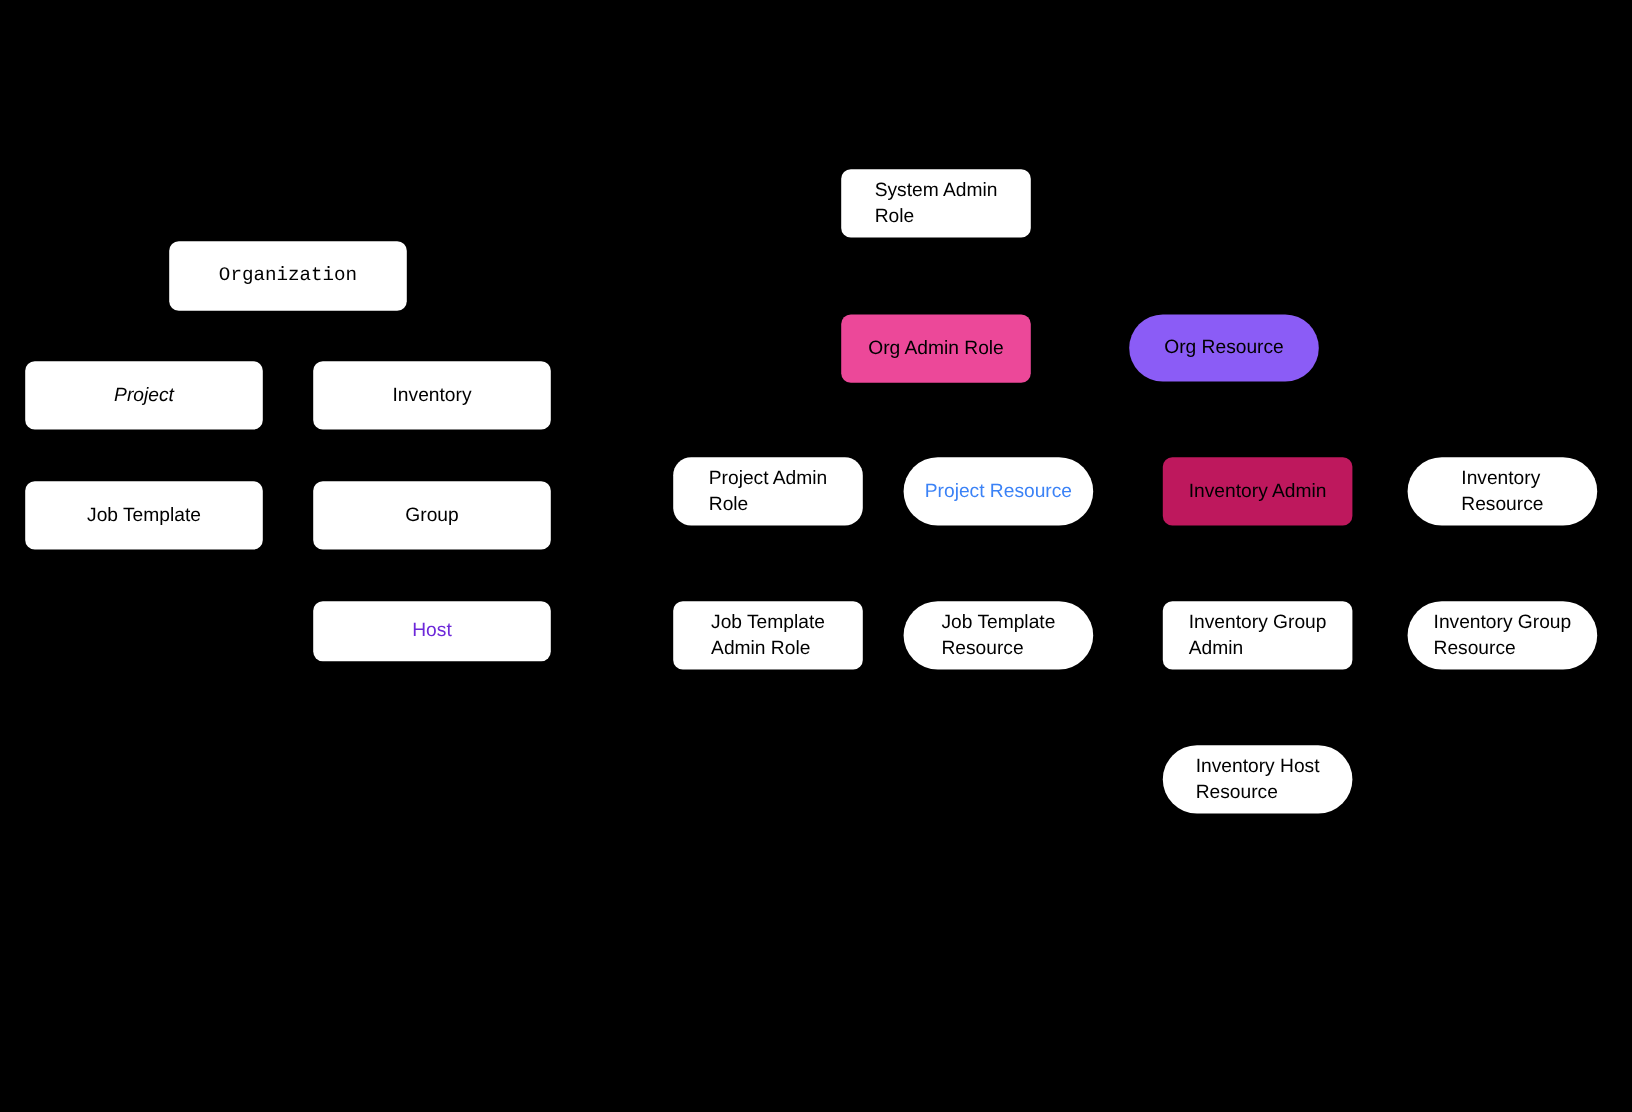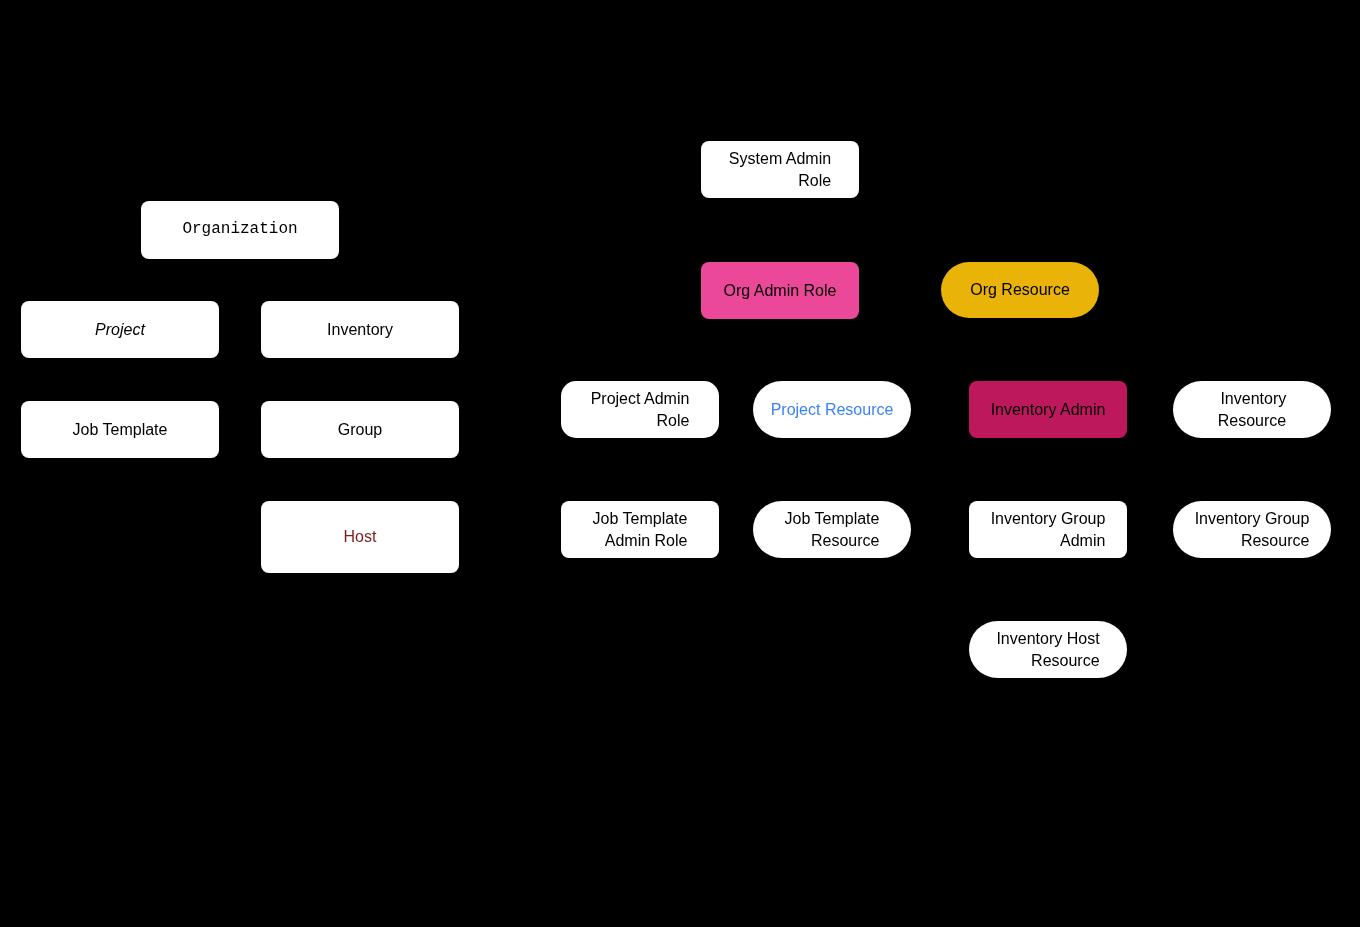--- a/index.html
+++ b/index.html
@@ -13,21 +13,21 @@
     height: 927px;
     background: #000000;
     overflow: hidden;
     font-family: "Liberation Sans", sans-serif;
   }
   .node {
     position: absolute;
     display: flex;
     align-items: center;
     justify-content: center;
-    text-align: right;
+    text-align: left;
     background: #ffffff;
     color: #000000;
     font-size: 16px;
     line-height: 1.32;
     white-space: pre-line;
     box-sizing: border-box;
   }
   .rectangle {
     border-radius: 8px;
   }
@@ -36,35 +36,35 @@
   }
 </style>
 </head>
 <body>
 
 <div class="canvas" id="canvas" style="width: 1360px; height: 927px; background: rgb(0, 0, 0);">
     <div class="node rectangle" style="left: 701px; top: 141px; width: 158px; height: 57px; background: rgb(255, 255, 255); color: rgb(0, 0, 0);">System Admin
 Role</div>
     <div class="node rectangle" style="left: 141px; top: 201px; width: 198px; height: 58px; background: rgb(255, 255, 255); color: rgb(0, 0, 0); font-family: Liberation Mono, monospace;">Organization</div>
     <div class="node rectangle" style="left: 701px; top: 262px; width: 158px; height: 57px; background: #ec4899; color: rgb(0, 0, 0);">Org Admin Role</div>
-    <div class="node stadium" style="left: 941px; top: 262px; width: 158px; height: 56px; background: #eab308; color: rgb(0, 0, 0);">Org Resource</div>
+    <div class="node stadium" style="left: 941px; top: 262px; width: 158px; height: 56px; background: #8b5cf6; color: rgb(0, 0, 0);">Org Resource</div>
     <div class="node rectangle" style="left: 21px; top: 301px; width: 198px; height: 57px; background: rgb(255, 255, 255); color: rgb(0, 0, 0); font-style: italic;">Project</div>
     <div class="node rectangle" style="left: 261px; top: 301px; width: 198px; height: 57px; background: rgb(255, 255, 255); color: rgb(0, 0, 0);">Inventory</div>
     <div class="node rectangle" style="left: 561px; top: 381px; width: 158px; height: 57px; background: rgb(255, 255, 255); color: rgb(0, 0, 0); border-radius: 15px;">Project Admin
 Role</div>
     <div class="node stadium" style="left: 753px; top: 381px; width: 158px; height: 57px; background: rgb(255, 255, 255); color: #3b82f6;">Project Resource</div>
     <div class="node rectangle" style="left: 969px; top: 381px; width: 158px; height: 57px; background: #be185d; color: rgb(0, 0, 0);">Inventory Admin</div>
     <div class="node stadium" style="left: 1173px; top: 381px; width: 158px; height: 57px; background: rgb(255, 255, 255); color: rgb(0, 0, 0);">Inventory
 Resource</div>
     <div class="node rectangle" style="left: 21px; top: 401px; width: 198px; height: 57px; background: rgb(255, 255, 255); color: rgb(0, 0, 0);">Job Template</div>
     <div class="node rectangle" style="left: 261px; top: 401px; width: 198px; height: 57px; background: rgb(255, 255, 255); color: rgb(0, 0, 0);">Group</div>
     <div class="node rectangle" style="left: 561px; top: 501px; width: 158px; height: 57px; background: rgb(255, 255, 255); color: rgb(0, 0, 0);">Job Template
 Admin Role</div>
     <div class="node stadium" style="left: 753px; top: 501px; width: 158px; height: 57px; background: rgb(255, 255, 255); color: rgb(0, 0, 0);">Job Template
 Resource</div>
     <div class="node rectangle" style="left: 969px; top: 501px; width: 158px; height: 57px; background: rgb(255, 255, 255); color: rgb(0, 0, 0);">Inventory Group
 Admin</div>
     <div class="node stadium" style="left: 1173px; top: 501px; width: 158px; height: 57px; background: rgb(255, 255, 255); color: rgb(0, 0, 0);">Inventory Group
 Resource</div>
-    <div class="node rectangle" style="left: 261px; top: 501px; width: 198px; height: 72px; background: rgb(255, 255, 255); color: #7f1d1d;">Host</div>
+    <div class="node rectangle" style="left: 261px; top: 501px; width: 198px; height: 50px; background: rgb(255, 255, 255); color: #6d28d9;">Host</div>
     <div class="node stadium" style="left: 969px; top: 621px; width: 158px; height: 57px; background: rgb(255, 255, 255); color: rgb(0, 0, 0);">Inventory Host
 Resource</div>
   </div>
 
 </body></html>

